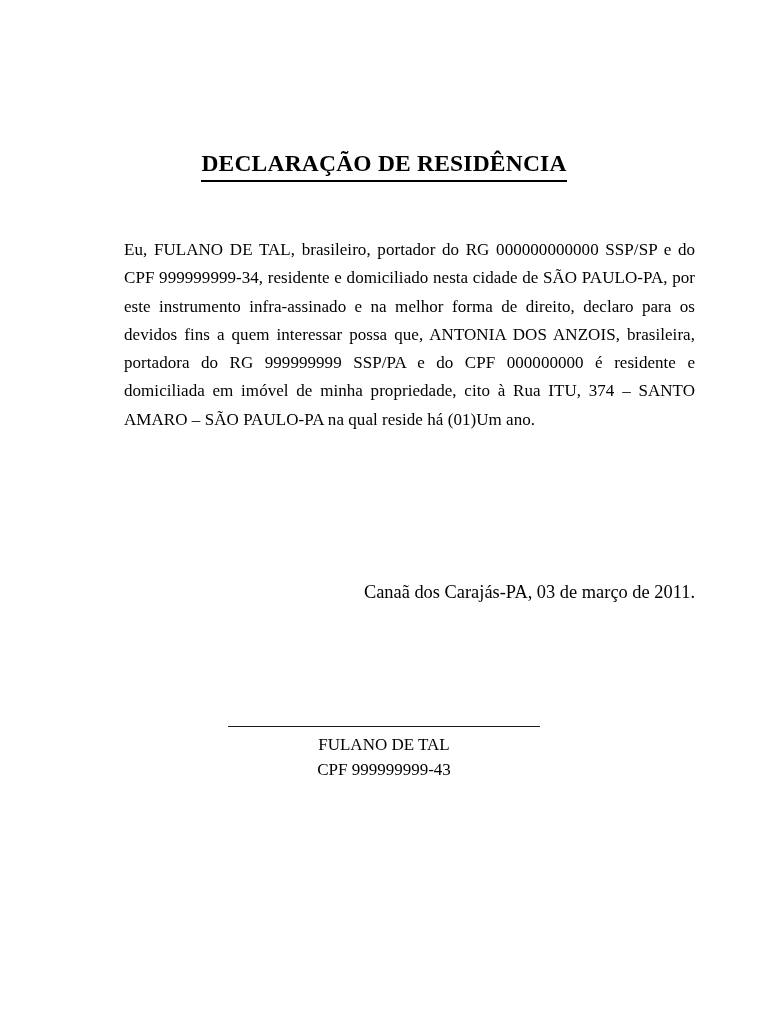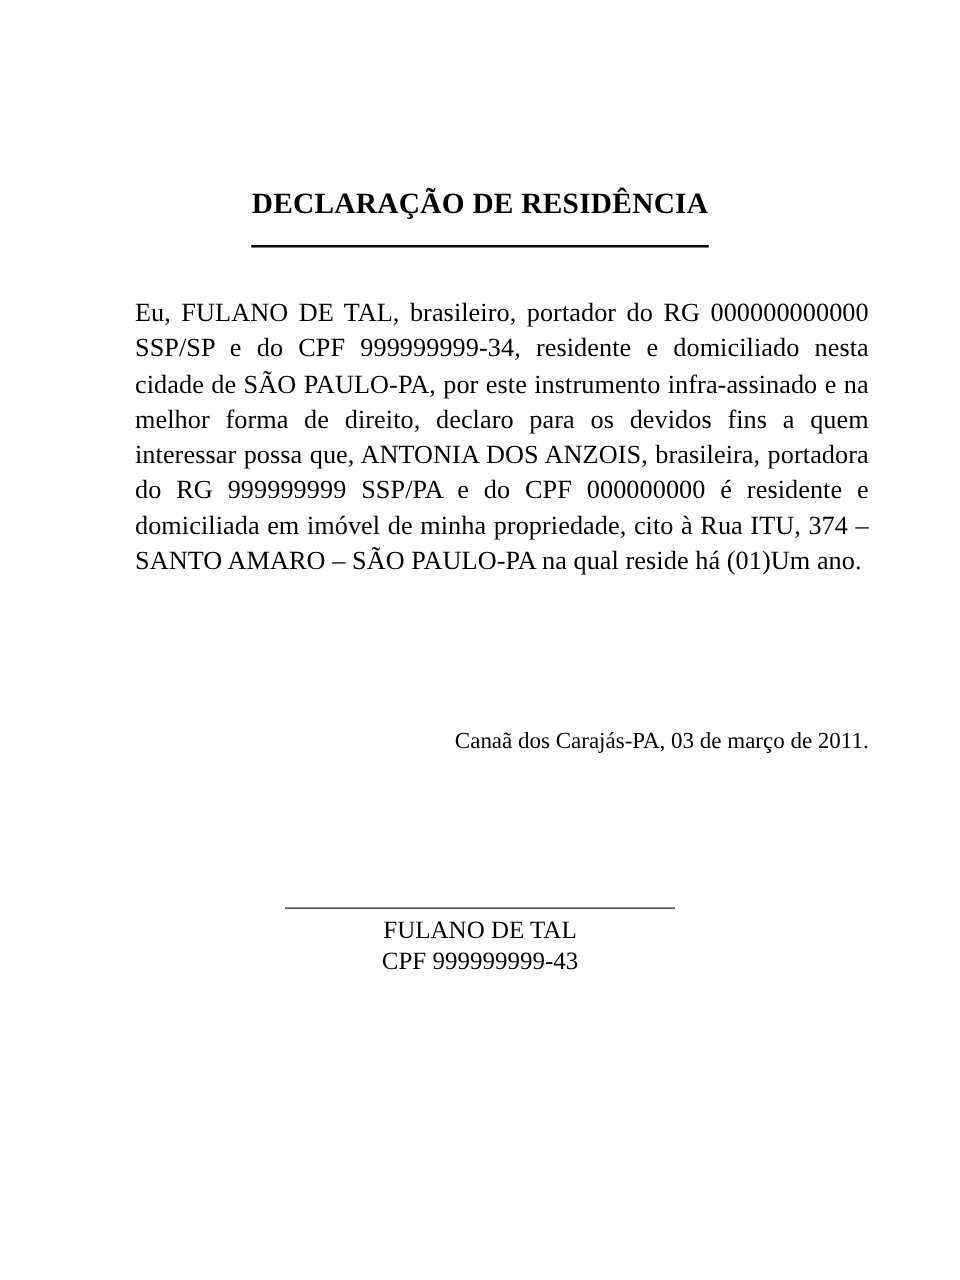--- a/index.html
+++ b/index.html
@@ -31,37 +31,37 @@
     top: 150px;
     left: 0;
     width: 768px;
     text-align: center;
     font-size: 23.5px;
     font-weight: bold;
     letter-spacing: 0.2px;
   }
   .doc-title span.title-text {
     border-bottom: 2px solid #000;
-    padding-bottom: 18px;
+    padding-bottom: 2px;
     display: inline-block;
     line-height: 1.18;
   }
 
   
   .body-block {
     position: absolute;
     left: 108px;
     top: 236px;
     width: 587px;
   }
   p.para {
-    margin: 0 0 0 0;
+    margin: 0 0 0 16px;
     text-align: justify;
     text-justify: inter-word;
-    font-size: 21px;
+    font-size: 17px;
     line-height: 28.3px;
     letter-spacing: 0.05px;
   }
   p.para.second {
     margin-top: 20px;
   }
 
   
   .date-line {
     position: absolute;
@@ -82,21 +82,21 @@
     text-align: center;
   }
   .sig-rule {
     width: 312px;
     height: 0;
     margin: 0 auto;
     border-bottom: 1.6px solid #1a1a1a;
   }
   .sig-name,
   .sig-cpf {
-    font-size: 20px;
+    font-size: 17px;
     line-height: 25px;
     text-align: center;
     white-space: pre;
   }
   .sig-name {
     margin-top: 5px;
   }
 </style>
 </head>
 <body>

